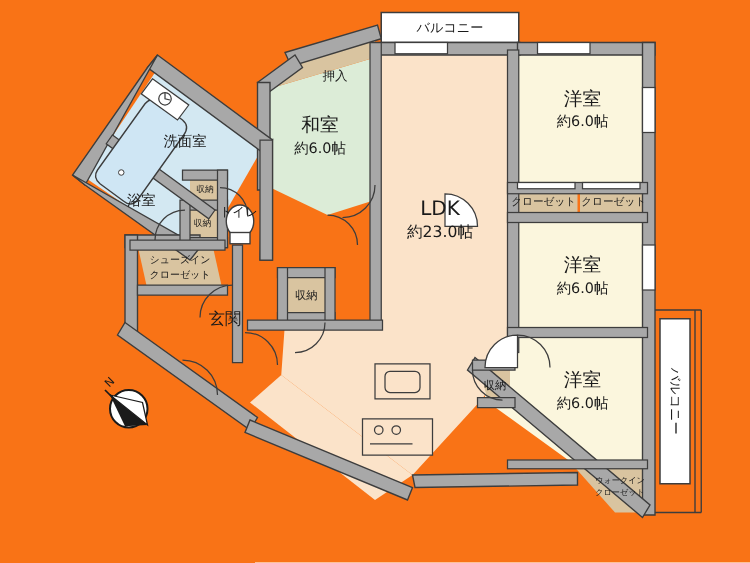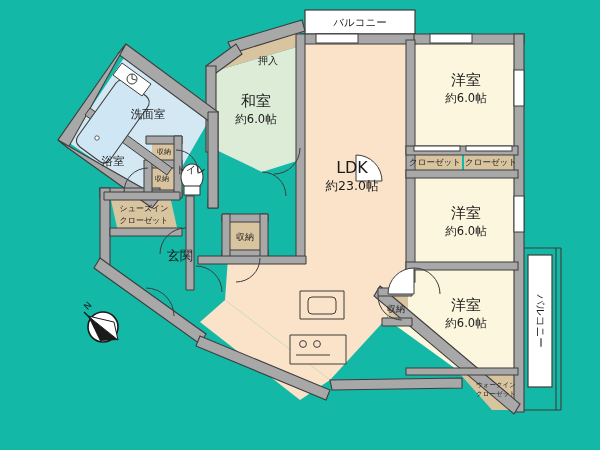--- a/index.html
+++ b/index.html
@@ -1,18 +1,18 @@
 <!DOCTYPE html>
 <html><head>
 <meta charset="utf-8">
 <style>
   html,body{margin:0;padding:0;background:#ffffff;}
   body{width:600px;height:450px;overflow:hidden;
        font-family:"DejaVu Sans","Liberation Sans",sans-serif;}
-  #plan{position:relative;width:600px;height:450px;background:#14b8a6;}
+  #plan{position:relative;width:600px;height:450px;background:#f97316;}
   svg{display:block;}
   .lbl{font-family:"DejaVu Sans","Liberation Sans",sans-serif;fill:#1a1a1a;text-anchor:middle;dominant-baseline:middle;}
 </style>
 </head>
 <body>
 
 <div id="plan">
 <svg width="600" height="450" viewBox="0 0 600 450" xmlns="http://www.w3.org/2000/svg">
 
   <g>

